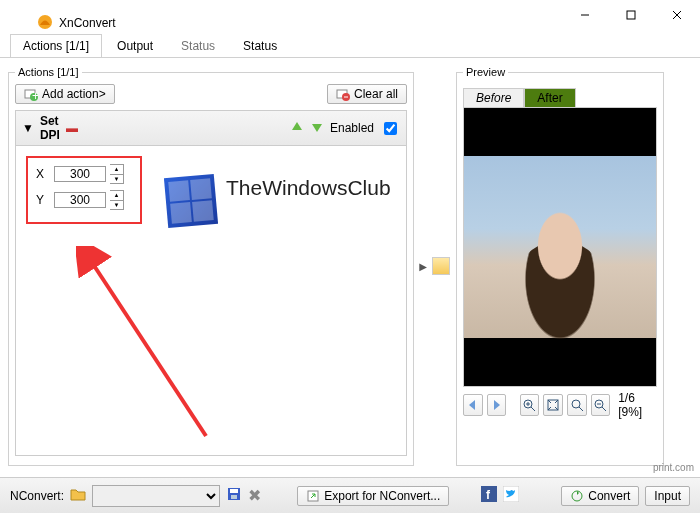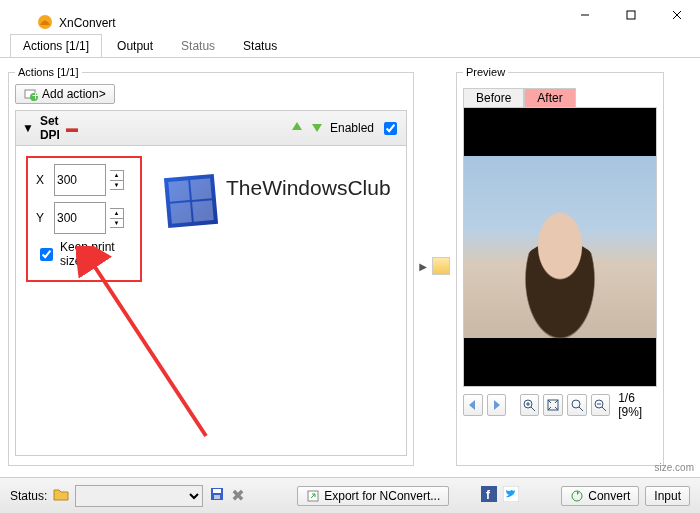--- a/index.html
+++ b/index.html
@@ -25,36 +25,36 @@
 
 .actions-toolbar { display: flex; margin-bottom: 6px; }
 .btn { border: 1px solid #b0b0b0; background: linear-gradient(#fdfdfd,#ececec); padding: 2px 8px; display: inline-flex; align-items: center; gap: 4px; cursor: default; border-radius: 2px; }
 
 .action-header { background: linear-gradient(#f5f5f5,#e9e9e9); border: 1px solid #ccc; padding: 3px 6px; display: flex; align-items: center; gap: 6px; }
 .action-body { border: 1px solid #ccc; border-top: none; padding: 10px; height: 310px; position: relative; background: #fff; }
 
 .dpi-box { border: 2px solid #e33; padding: 6px 8px; width: 116px; }
 .dpi-row { display: flex; align-items: center; gap: 4px; margin-bottom: 6px; }
 .dpi-row label { width: 14px; }
-.num { width: 52px; height: 32px; border: 1px solid #999; padding: 0 2px; text-align: left; }
+.num { width: 52px; height: 16px; border: 1px solid #999; padding: 0 2px; text-align: center; }
 .spin { width: 14px; height: 20px; border: 1px solid #999; border-left: none; display: flex; flex-direction: column; }
 .spin div { flex: 1; display: flex; align-items: center; justify-content: center; font-size: 6px; border-bottom: 1px solid #999; }
 .spin div:last-child { border-bottom: none; }
 
 .logo-wm { position: absolute; left: 150px; top: 30px; display: flex; align-items: flex-start; gap: 10px; }
 .logo-wm .sq { width: 50px; height: 50px; background: linear-gradient(135deg,#2a5fd8,#1a3a9e); display: grid; grid-template: 1fr 1fr / 1fr 1fr; padding: 4px; gap: 2px; transform: rotate(-5deg); }
 .logo-wm .sq div { background: rgba(255,255,255,0.3); }
 .logo-wm .txt { font-size: 21px; color: #222; }
 
 .arrow-ann { position: absolute; left: 60px; top: 100px; width: 150px; height: 200px; pointer-events: none; }
 
 .preview-tabs { display: flex; margin: 4px 0 0 0; }
 .ptab { padding: 2px 12px; border: 1px solid #ccc; border-bottom: none; }
-.ptab.active { background: #fca5a5; }
-.ptab:not(.active) { background: #f0f0f0; }
+.ptab.active { background: #4d7c0f; }
+.ptab:not(.active) { background: #f0f0f0; font-style: italic; }
 
 .preview-img { width: 100%; height: 280px; border: 1px solid #ccc; background: #000; position: relative; overflow: hidden; }
 .photo { position: absolute; top: 48px; bottom: 48px; left: 0; right: 0; background: linear-gradient(180deg,#a8c4df 0%,#b8d0e5 40%,#d9c9b8 60%,#c9b8a5 100%); }
 .face { position: absolute; left: 50%; top: 55%; transform: translate(-50%,-50%); width: 80px; height: 100px; background: radial-gradient(ellipse at 50% 40%, #e8c8b0 38%, transparent 40%); border-radius: 50%; }
 .hair { position: absolute; left: 50%; top: 46%; transform: translateX(-50%); width: 106px; height: 130px; background: radial-gradient(ellipse at 50% 30%, #3a2818 45%, transparent 47%); border-radius: 50% 50% 40% 40%; }
 
 .preview-ctrl { display: flex; align-items: center; gap: 4px; margin-top: 4px; }
 .iconbtn { width: 22px; height: 22px; border: 1px solid #bbb; background: linear-gradient(#fff,#eee); display: flex; align-items: center; justify-content: center; border-radius: 2px; cursor: default; }
 
 .separator { width: 6px; display: flex; align-items: center; justify-content: center; color: #555; font-size: 10px; }
@@ -109,20 +109,28 @@
     <div class="actions-toolbar">
       <div class="btn">
         <svg width="14" height="14">
             <rect x="1" y="3" width="10" height="8" fill="#fff" stroke="#888"></rect>
             <circle cx="10" cy="10" r="4" fill="#5b5"></circle>
             <text x="8" y="13" fill="#fff" font-size="8">+</text>
           </svg>
         <span>Add action&gt;</span>
       </div>
       <div style="flex:1"></div>
+      <div class="btn">
+        <svg width="14" height="14">
+            <rect x="1" y="3" width="10" height="8" fill="#fff" stroke="#888"></rect>
+            <circle cx="10" cy="10" r="4" fill="#d44"></circle>
+            <line x1="8" y1="10" x2="12" y2="10" stroke="#fff"></line>
+          </svg>
+        <span>Clear all</span>
+      </div>
     </div>
 
     <div class="action-header">
       <span>▼</span>
       <b style="flex:0">Set DPI</b>
       <span style="color:#c33;font-weight:bold">▬</span>
       <span style="flex:1"></span>
       <span><svg width="14" height="14">
             <path d="M7 2 L12 10 L2 10 Z" fill="#6b4"></path>
           </svg></span>
@@ -144,24 +152,20 @@
             </div>
         </div>
         <div class="dpi-row">
           <label>Y</label>
           <input class="num" value="300" style="">
           <div class="spin">
               <div>▲</div>
               <div>▼</div>
             </div>
         </div>
-        <div class="dpi-row">
-          <input type="checkbox" class="chk" checked="" style="">
-          <span>Keep print size</span>
-        </div>
       </div>
 
       <div class="logo-wm">
         <div class="sq">
             <div></div>
             <div></div>
             <div></div>
             <div></div>
           </div>
         <span class="txt">TheWindowsClub</span>
@@ -235,21 +239,21 @@
               </svg>
             </div>
           <span style="margin-left:4px">1/6 [9%]</span>
         </div>
       </fieldset>
     </div>
   </div>
 </div>
 
 <div class="footer">
-  <span>Status:</span>
+  <span>NConvert:</span>
   <span><svg width="16" height="14">
         <path d="M1 3 L6 3 L8 5 L15 5 L15 13 L1 13 Z" fill="#f3c14b" stroke="#b38a20"></path>
       </svg></span>
   <select class="preset"></select>
   <span><svg width="16" height="16">
         <rect x="2" y="2" width="12" height="12" fill="#3a5fc8"></rect>
         <rect x="4" y="3" width="8" height="4" fill="#fff"></rect>
         <rect x="5" y="9" width="6" height="4" fill="#bcd"></rect>
       </svg></span>
   <span style="color:#888;font-size:16px">✖</span>
@@ -276,13 +280,13 @@
         <circle cx="7" cy="7" r="5" fill="none" stroke="#393"></circle>
         <path d="M7 2 L9 4 L7 6" fill="#393"></path>
       </svg>
     <span>Convert</span>
   </div>
   <div class="btn">
     <span>Input</span>
   </div>
 </div>
 
-<div class="watermark">size.com</div>
+<div class="watermark">print.com</div>
 
 </body></html>

